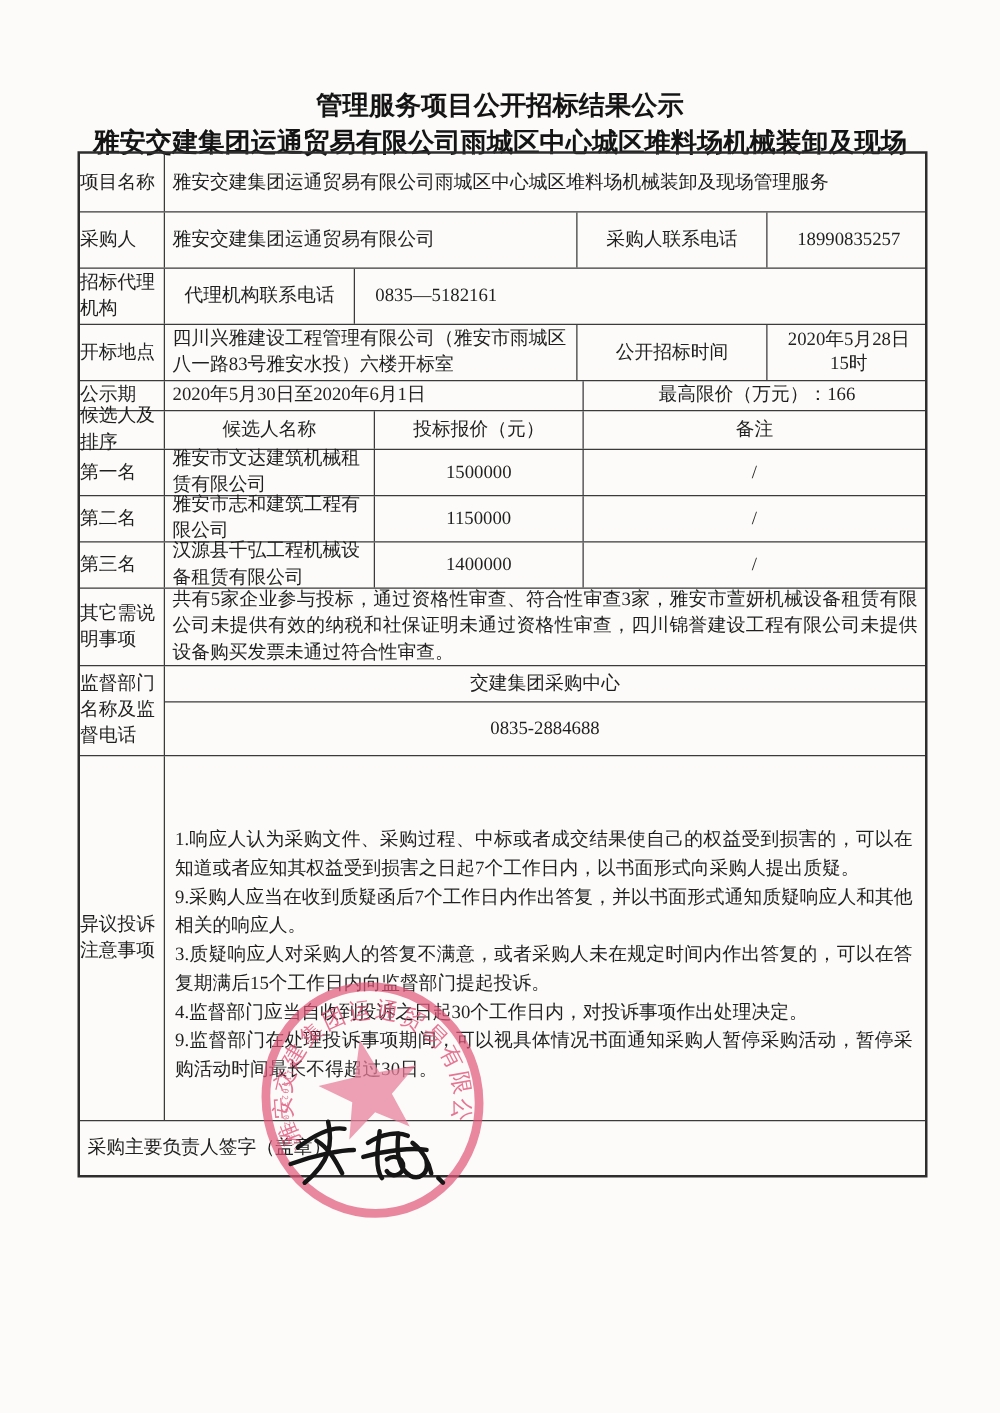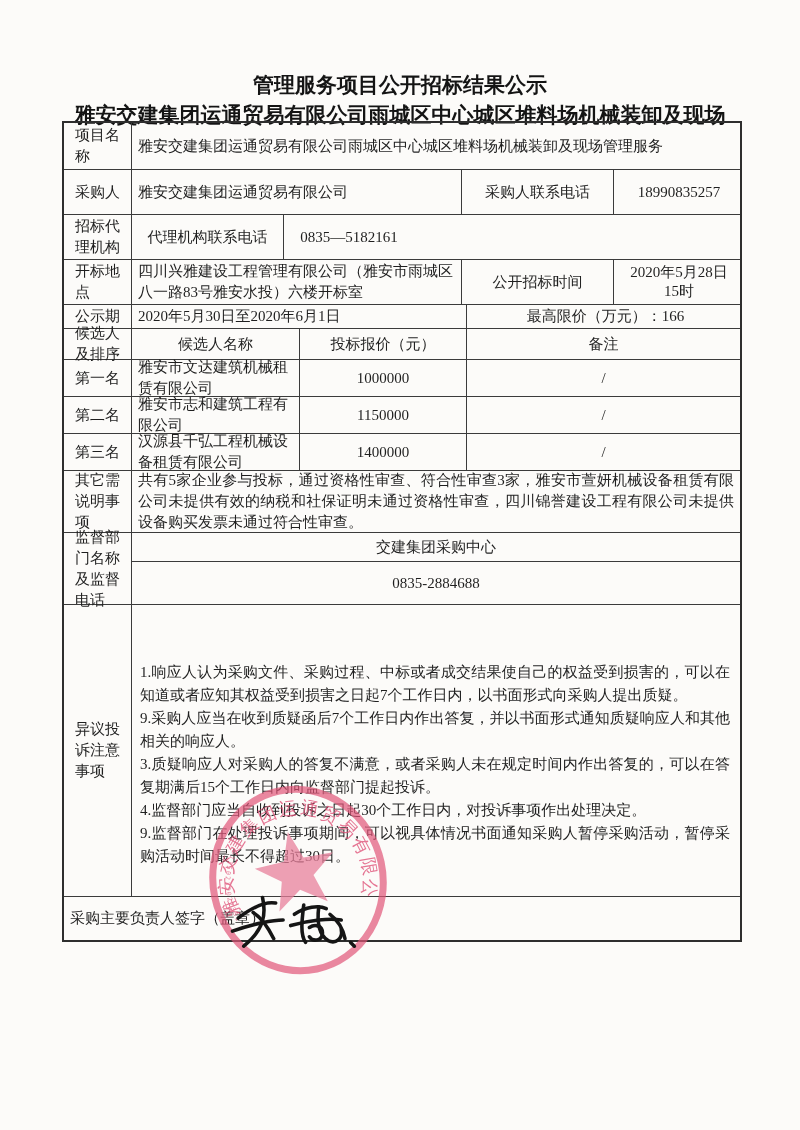--- a/index.html
+++ b/index.html
@@ -9,21 +9,21 @@
 
   #doc-title { position:absolute; left:30px; right:30px; top:70px; text-align:center;
     font-family:"Liberation Sans", sans-serif; font-weight:bold; font-size:21px; line-height:1.45; color:#141414; }
 
   #main-table { position:absolute; left:62px; top:121px; width:680px;
     border:2px solid #2e2e2e; background:transparent; font-size:15px; }
   .row { display:flex; border-bottom:1.5px solid #3b3b3b; align-items:stretch; }
   .row:last-child { border-bottom:none; }
   .cell { border-right:1.5px solid #3b3b3b; display:flex; align-items:center; padding:3px 6px; line-height:1.4; }
   .cell:last-child { border-right:none; }
-  .label { width:68px; padding:2px 11px; flex:none; }
+  .label { width:68px; padding:2px 0; flex:none; }
   .center { justify-content:center; text-align:center; }
   .left { justify-content:flex-start; text-align:left; }
   .stack { display:flex; flex-direction:column; padding:0; align-items:stretch; }
   .substack-top { height:29px; border-bottom:1.5px solid #3b3b3b; display:flex; align-items:center; justify-content:center; }
   .substack-bottom { flex:1; display:flex; align-items:center; justify-content:center; }
   .justify { text-align:justify; }
   .objection-cell { display:block; padding:56px 10px 0 8px; }
   .objection-item { line-height:1.53; text-align:justify; }
   .two-line { flex-direction:column; justify-content:center; line-height:1.3; }
 
@@ -86,21 +86,21 @@
     <div class="row h31">
       <div class="cell label">候选人及排序</div>
       <div class="cell center w168">候选人名称</div>
       <div class="cell center w167">投标报价（元）</div>
       <div class="cell center grow">备注</div>
     </div>
 
     <div class="row h37">
       <div class="cell label">第一名</div>
       <div class="cell left w168">雅安市文达建筑机械租赁有限公司</div>
-      <div class="cell center w167">1000000</div>
+      <div class="cell center w167">1500000</div>
       <div class="cell center grow">/</div>
     </div>
 
     <div class="row h37">
       <div class="cell label">第二名</div>
       <div class="cell left w168">雅安市志和建筑工程有限公司</div>
       <div class="cell center w167">1150000</div>
       <div class="cell center grow">/</div>
     </div>
 

